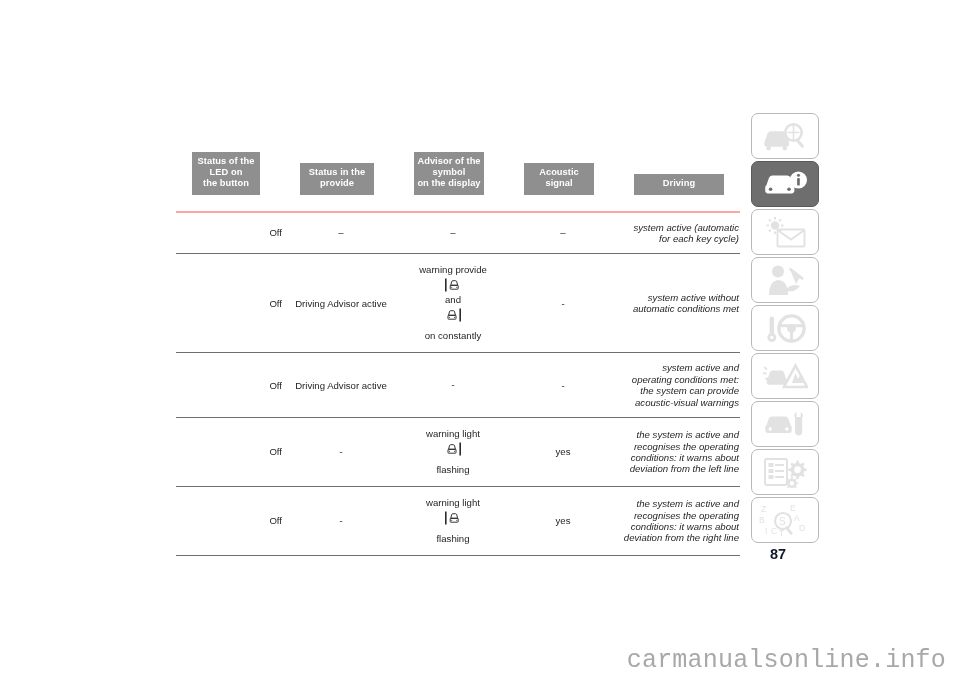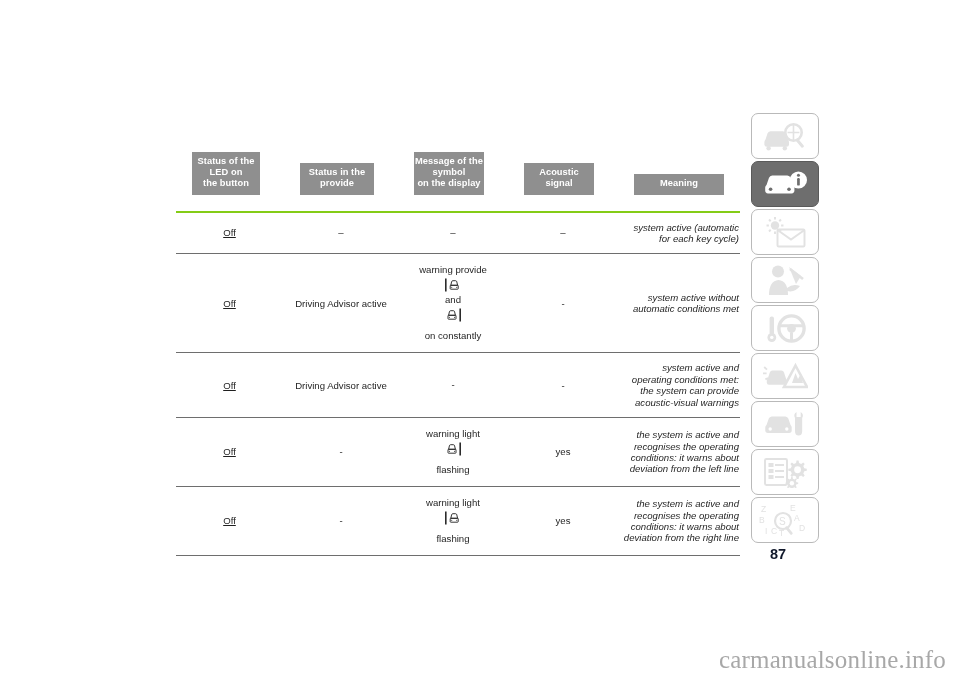--- a/index.html
+++ b/index.html
@@ -49,21 +49,21 @@
   }
   table.tbl col.c0 { width: 108px; }
   table.tbl col.c1 { width: 114px; }
   table.tbl col.c2 { width: 110px; }
   table.tbl col.c3 { width: 110px; }
   table.tbl col.c4 { width: 122px; }
 
   thead th {
     padding: 16px;
     vertical-align: bottom;
-    border-bottom: 2px solid #84cc16;
+    border-bottom: 2px solid #fca5a5;
   }
   .hcell {
     background: #8f8f8f;
     color: #ffffff;
     font-weight: bold;
     font-size: 9.3px;
     line-height: 11.2px;
     text-align: center;
     padding: 4px 1px 5px 1px;
     margin-right: 8px;
@@ -72,21 +72,21 @@
   th.last .hcell { margin-right: 0; }
 
   tbody td {
     font-size: 9.6px;
     line-height: 11.4px;
     color: #1f1f1f;
     border-bottom: 1.4px solid #6e6e6e;
     padding: 9px 2px 9px 2px;
     vertical-align: middle;
   }
-  td.col-led   { text-align: center;  padding-left: 1px; text-decoration: underline; }
+  td.col-led   { text-align: right;  padding-left: 1px; }
   td.col-msg   { text-align: center; }
   td.col-sym   { text-align: center; }
   td.col-snd   { text-align: center; }
   td.col-mean  { text-align: right; padding-right: 1px; font-style: italic; }
 
   .sym-block { line-height: 14px; }
   .sym-gap { height: 6px; }
 
   
   .ld-icon { display: inline-block; vertical-align: middle; }
@@ -131,21 +131,21 @@
   
   #watermark {
     position: absolute;
     left: 8px;
     right: 14px;
     top: 646px;
     text-align: right;
     font-size: 25px;
     color: #a8a8a8;
     letter-spacing: 0.2px;
-    font-family: Liberation Serif, serif;
+    font-family: Liberation Mono, monospace;
   }
 </style>
 </head>
 <body>
 
 <div id="page">
 
 
   <div id="signal-table">
     <table class="tbl">
@@ -165,32 +165,32 @@
             </div>
           </th>
           <th>
             <div class="hcell">
               <div>Status in the</div>
               <div>provide</div>
             </div>
           </th>
           <th>
             <div class="hcell">
-              <div>Message of the symbol</div>
+              <div>Advisor of the symbol</div>
               <div>on the display</div>
             </div>
           </th>
           <th>
             <div class="hcell">
               <div>Acoustic signal</div>
             </div>
           </th>
           <th class="last">
             <div class="hcell">
-              <div>Meaning</div>
+              <div>Driving</div>
             </div>
           </th>
         </tr>
       </thead>
       <tbody id="table-body">
           <tr>
             <td class="col-led">Off</td>
             <td class="col-msg">–</td>
             <td class="col-sym">
               <div class="sym-block">

